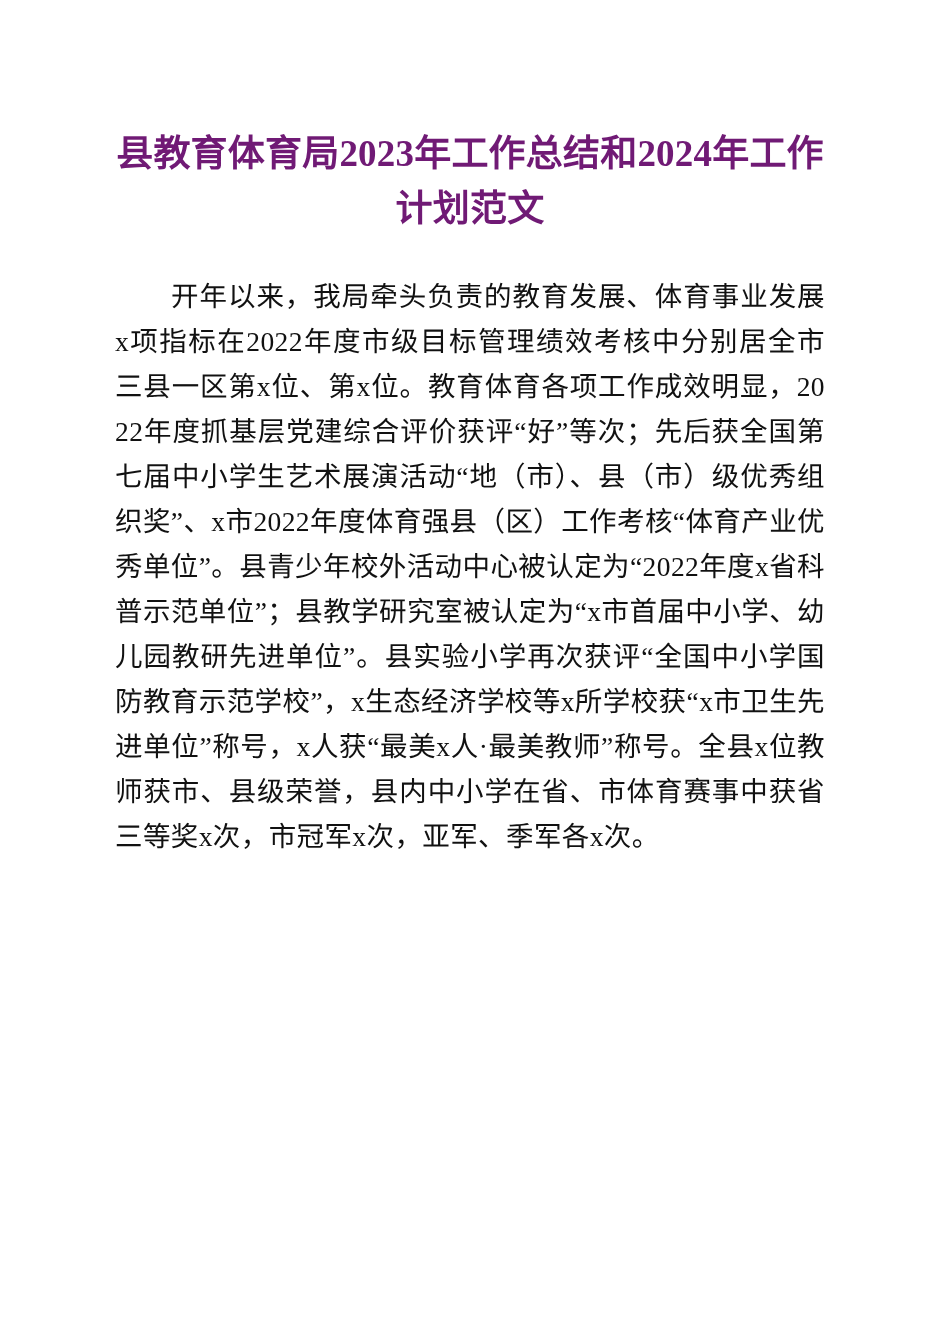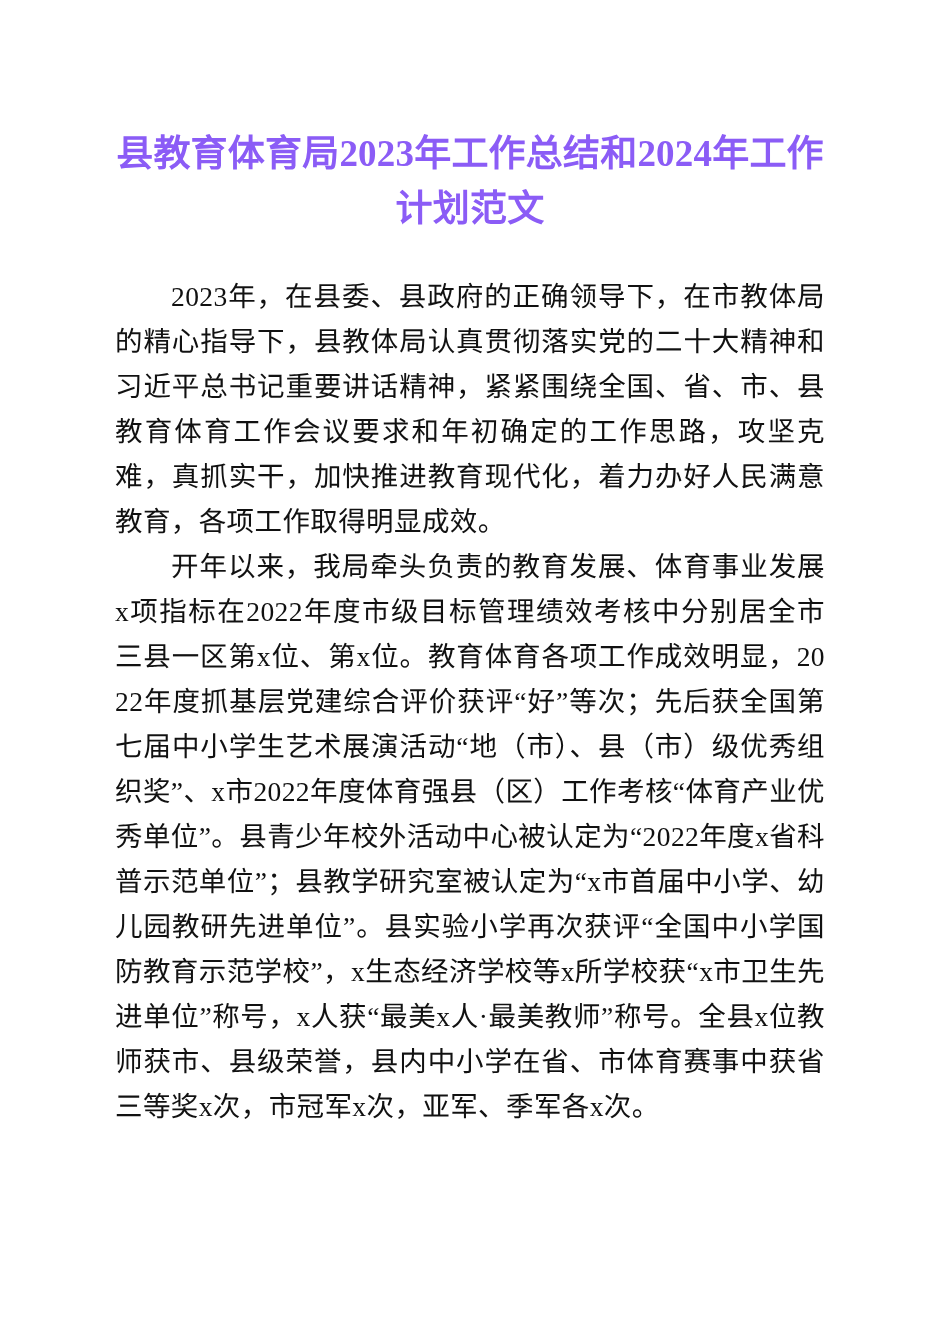--- a/index.html
+++ b/index.html
@@ -35,21 +35,21 @@
   
   .doc-title {
     margin: 0;
     padding: 0;
     text-align: center;
     font-family: "Liberation Serif", "DejaVu Serif", serif;
     font-weight: 700;
     font-size: 37px;
     line-height: 55px;
     letter-spacing: 0.2px;
-    color: #8b5cf6;
+    color: #701a75;
     padding-top: 126px;
     text-rendering: optimizeLegibility;
   }
 
   
   .section-heading {
     margin: 0;
     padding: 0;
     font-family: "Liberation Sans", "DejaVu Sans", sans-serif;
     font-weight: 700;
@@ -81,19 +81,18 @@
 </head>
 <body>
 
 <div id="page">
   <div class="content">
 
     <h1 class="doc-title">县教育体育局2023年工作总结和2024年工作计划范文</h1>
 
     <div class="gap-after-title"></div>
 
-    <p class="body-para">2023年，在县委、县政府的正确领导下，在市教体局的精心指导下，县教体局认真贯彻落实党的二十大精神和习近平总书记重要讲话精神，紧紧围绕全国、省、市、县教育体育工作会议要求和年初确定的工作思路，攻坚克难，真抓实干，加快推进教育现代化，着力办好人民满意教育，各项工作取得明显成效。</p>
 
 
     <p class="body-para">开年以来，我局牵头负责的教育发展、体育事业发展x项指标在2022年度市级目标管理绩效考核中分别居全市三县一区第x位、第x位。教育体育各项工作成效明显，2022年度抓基层党建综合评价获评“好”等次；先后获全国第七届中小学生艺术展演活动“地（市）、县（市）级优秀组织奖”、x市2022年度体育强县（区）工作考核“体育产业优秀单位”。县青少年校外活动中心被认定为“2022年度x省科普示范单位”；县教学研究室被认定为“x市首届中小学、幼儿园教研先进单位”。县实验小学再次获评“全国中小学国防教育示范学校”，x生态经济学校等x所学校获“x市卫生先进单位”称号，x人获“最美x人·最美教师”称号。全县x位教师获市、县级荣誉，县内中小学在省、市体育赛事中获省三等奖x次，市冠军x次，亚军、季军各x次。</p>
 
   </div>
 </div>
 
 </body></html>

